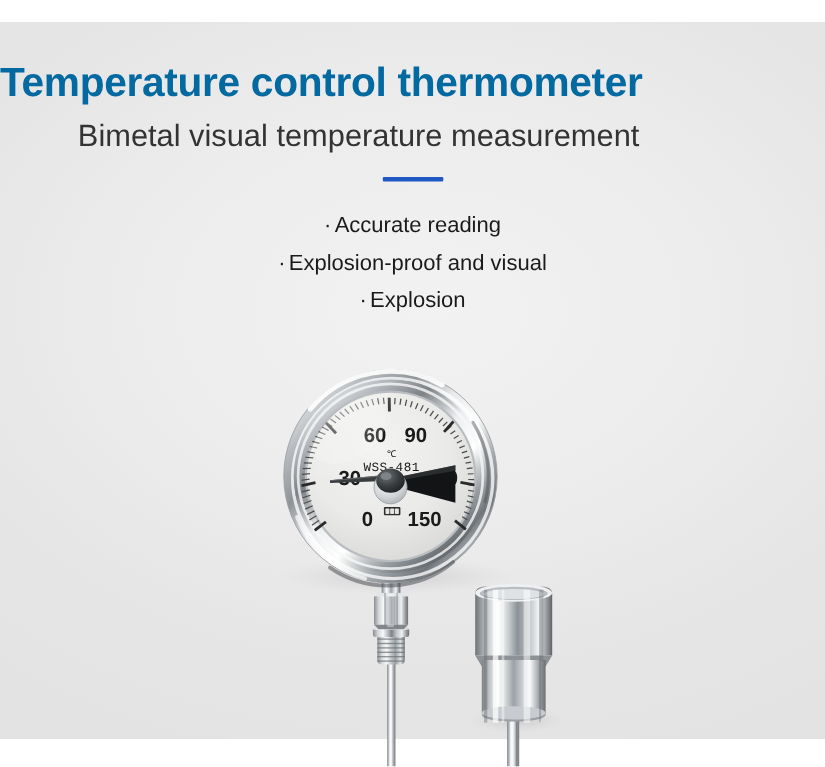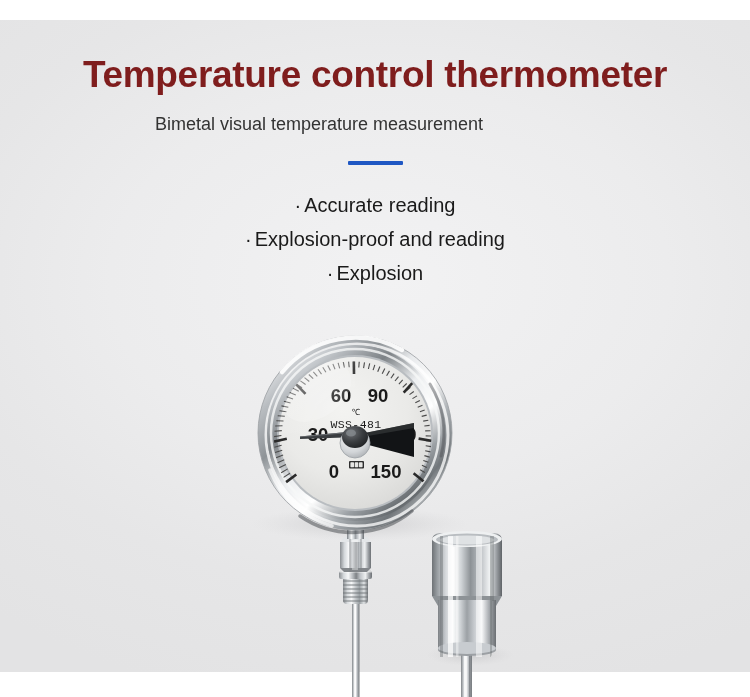--- a/index.html
+++ b/index.html
@@ -43,35 +43,34 @@
     left: 0; top: 672px; width: 750px; height: 25px;
     background: #ffffff;
   }
 
   
   .title {
     position: absolute;
     left: 0;
     top: 53px;
     width: 750px;
-    text-align: center;
     font-size: 37px;
     font-weight: bold;
-    color: #7f1d1d;
+    color: #0369a1;
     letter-spacing: -0.3px;
     line-height: 44px;
     white-space: nowrap;
   }
   .subtitle {
     position: absolute;
-    left: 1px;
+    left: 8px;
     top: 111px;
     width: 636px;
     text-align: center;
-    font-size: 18px;
+    font-size: 28px;
     font-weight: normal;
     color: #333333;
     line-height: 26px;
     white-space: nowrap;
   }
   .divider {
     position: absolute;
     left: 348px;
     top: 161px;
     width: 55px;
@@ -116,21 +115,21 @@
 
   <div class="title">Temperature control thermometer</div>
   <div class="subtitle">Bimetal visual temperature measurement</div>
   <div class="divider"></div>
 
   <div class="bullets">
     <div class="bullet">
       <span class="dot">·</span><span>Accurate reading</span>
     </div>
     <div class="bullet">
-      <span class="dot">·</span><span>Explosion-proof and reading</span>
+      <span class="dot">·</span><span>Explosion-proof and visual</span>
     </div>
     <div class="bullet">
       <span class="dot">·</span><span>Explosion</span>
     </div>
   </div>
 
   <div class="product">
     <svg width="750" height="697" viewBox="0 0 750 697" xmlns="http://www.w3.org/2000/svg">
       <defs>
 

